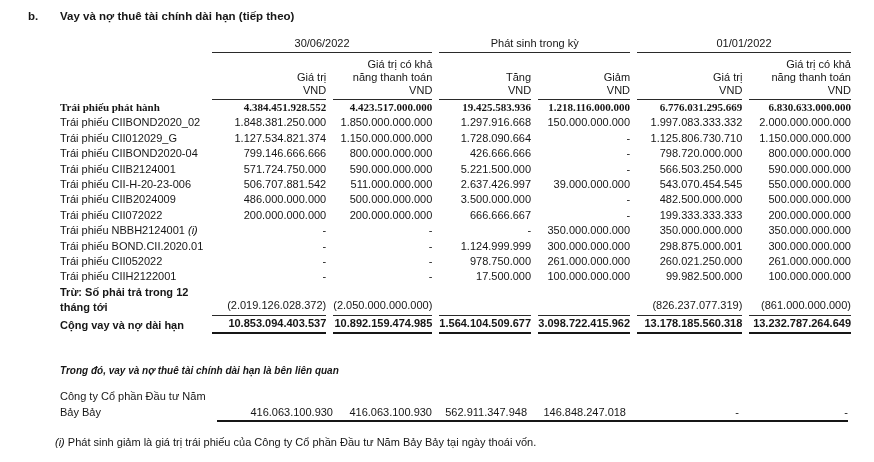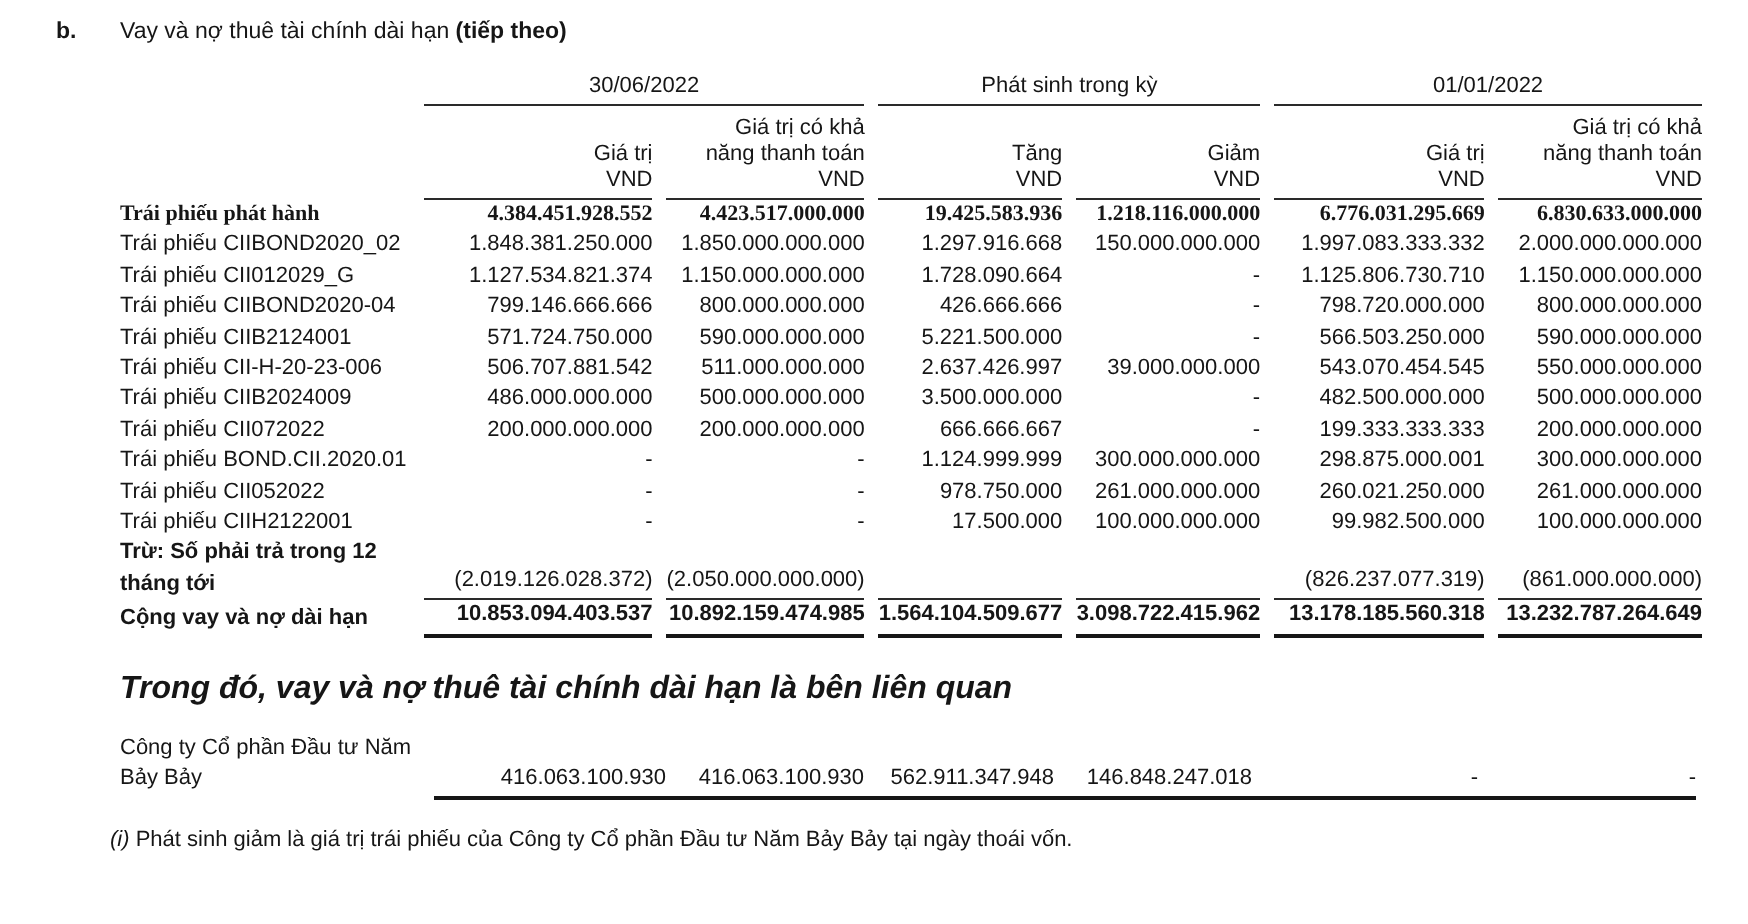--- a/index.html
+++ b/index.html
@@ -2,21 +2,21 @@
 <html><head>
 <meta charset="utf-8">
 <style>
   html,body{margin:0;padding:0;}
   body{
     width:874px;height:462px;overflow:hidden;background:#fff;color:#161616;
     font-family:"Liberation Sans","DejaVu Sans",sans-serif;font-size:11px;
   }
   .heading{display:flex;padding:9px 0 0 28px;font-size:11.5px;line-height:14px;}
   .heading .idx{width:32px;font-weight:bold;}
-  .heading .ttl{font-weight:normal;}
+  .heading .ttl{font-weight:bold;}
   .heading .sfx{font-weight:bold;}
 
   table.fin{
     border-collapse:separate;border-spacing:7px 0;table-layout:fixed;
     margin:14px 16px 0 53px;
   }
   td{padding:0;vertical-align:bottom;line-height:15.4px;}
   .lbl{text-align:left;}
   .num{text-align:right;white-space:nowrap;}
   tr.grp-row td.grp{
@@ -28,21 +28,21 @@
     line-height:13px;padding:5px 0 2px 0;
   }
   tr.first td{font-weight:bold;font-family:Liberation Serif, serif;}
   tr.deduct td.num{border-bottom:1px solid #2a2a2a;padding-bottom:1px;}
   tr.total td{font-weight:bold;border-bottom:2px solid #161616;padding-bottom:1px;}
   tr.total td.lbl{border-bottom:none;}
   tr.deduct td.lbl{border-bottom:none;font-weight:bold;}
   .mk{font-style:italic;}
 
   .sub-heading{
-    margin:17px 0 0 60px;font-weight:bold;font-style:italic;font-size:16px;
+    margin:31px 0 0 60px;font-weight:bold;font-style:italic;font-size:10px;
   }
   table.rp{margin-top:13px;}
   tr.rp-rule td.rule{border-top:2px solid #161616;height:0;line-height:0;}
   .footnote{margin:13px 0 0 55px;line-height:14px;}
   .footnote i{font-style:italic;}
 </style>
 </head>
 <body>
 
 <div class="heading">
@@ -165,20 +165,29 @@
     <td class="num">500.000.000.000</td>
   </tr>
   <tr>
     <td class="lbl">Trái phiếu CII072022</td>
     <td class="num">200.000.000.000</td>
     <td class="num">200.000.000.000</td>
     <td class="num">666.666.667</td>
     <td class="num">-</td>
     <td class="num">199.333.333.333</td>
     <td class="num">200.000.000.000</td>
+  </tr>
+  <tr>
+    <td class="lbl"><span>Trái phiếu NBBH2124001</span> <span class="mk">(i)</span></td>
+    <td class="num">-</td>
+    <td class="num">-</td>
+    <td class="num">-</td>
+    <td class="num">350.000.000.000</td>
+    <td class="num">350.000.000.000</td>
+    <td class="num">350.000.000.000</td>
   </tr>
   <tr>
     <td class="lbl">Trái phiếu BOND.CII.2020.01</td>
     <td class="num">-</td>
     <td class="num">-</td>
     <td class="num">1.124.999.999</td>
     <td class="num">300.000.000.000</td>
     <td class="num">298.875.000.001</td>
     <td class="num">300.000.000.000</td>
   </tr>

